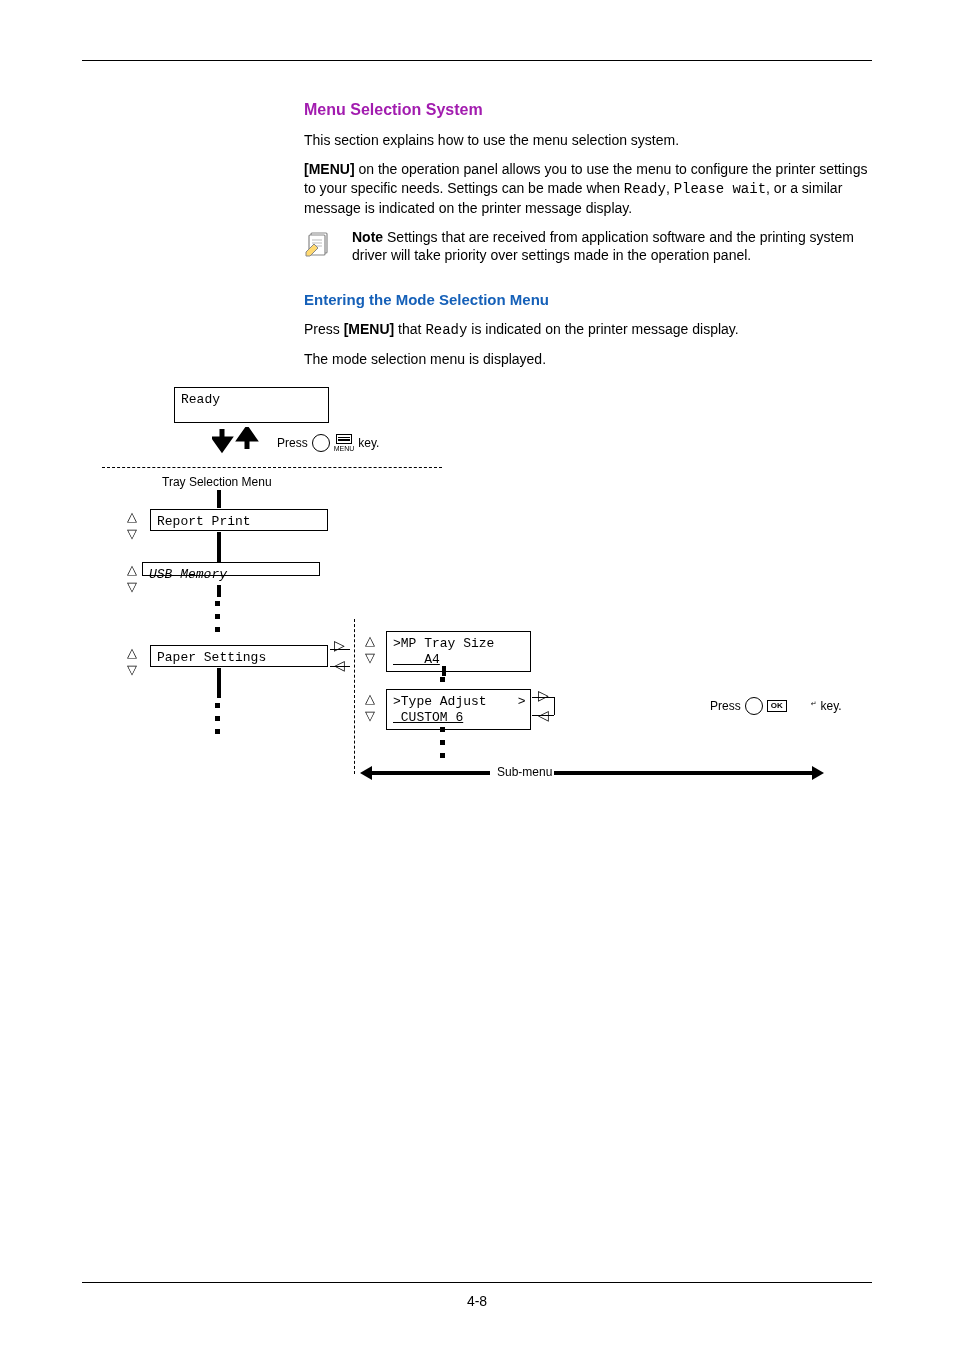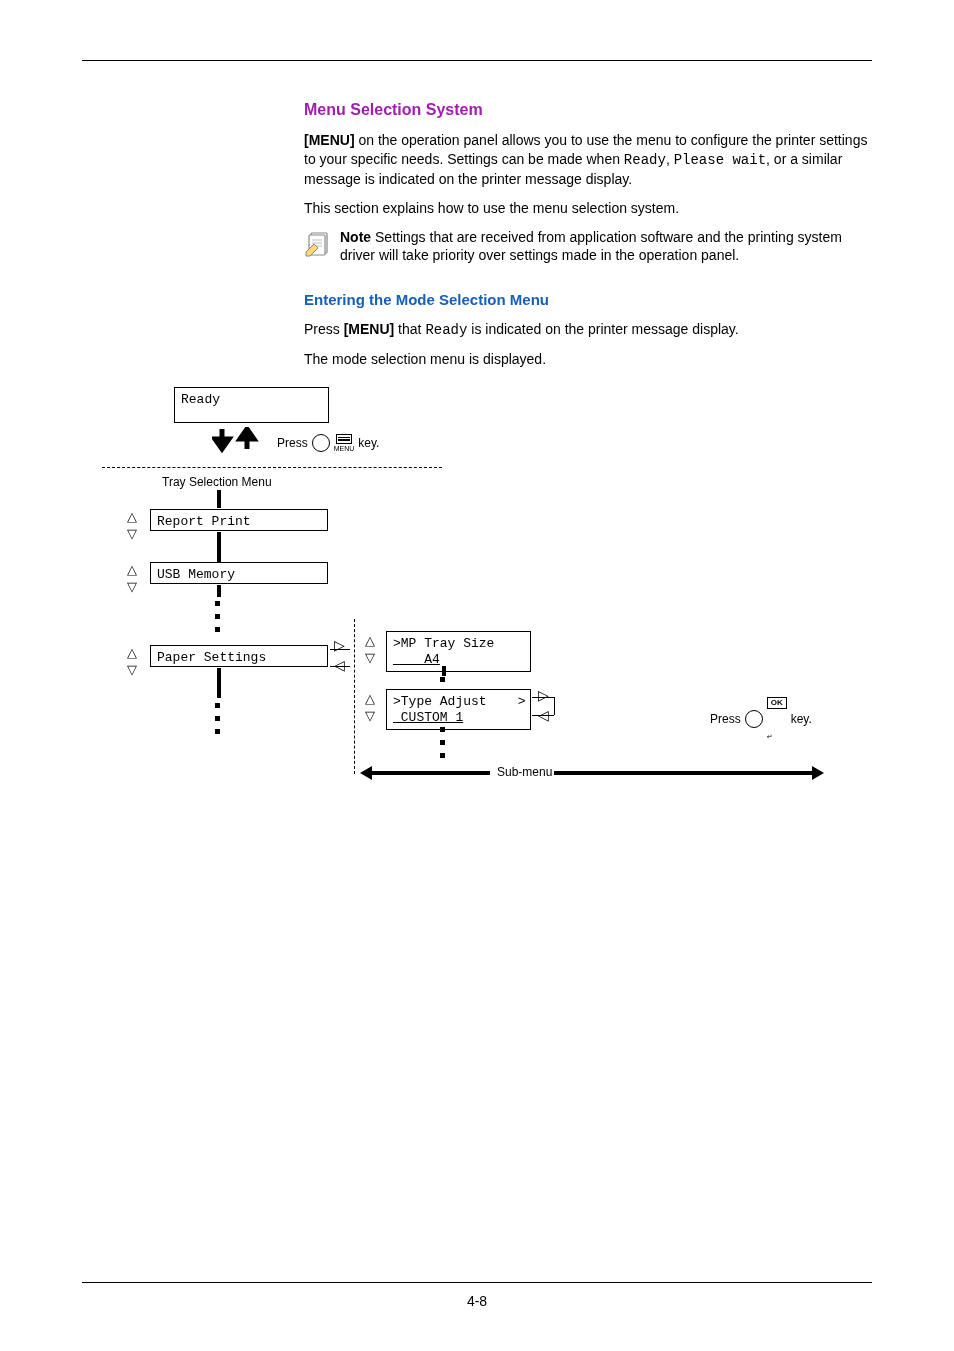--- a/index.html
+++ b/index.html
@@ -57,21 +57,21 @@
       font-weight: bold;
     }
     .mono-inline {
       font-family: "Courier New", monospace;
     }
     .note-block {
       margin-left: 222px;
       margin-bottom: 26px;
       display: flex;
       align-items: flex-start;
-      gap: 8px;
+      gap: 20px;
     }
     .note-icon {
       width: 28px;
       height: 28px;
       flex-shrink: 0;
       margin-top: 2px;
     }
     .note-text {
       font-size: 14px;
       line-height: 1.35;
@@ -136,21 +136,21 @@
       flex-direction: column;
       justify-content: space-evenly;
       padding: 1px;
     }
     .press-key .menu-key .sq .line {
       height: 1px;
       background: #000;
     }
     .press-key .ok-key {
       display: inline-flex;
-      flex-direction: column;
+      flex-direction: row;
       font-size: 7px;
       line-height: 1;
       gap: 24px;
     }
     .press-key .ok-key .box {
       width: 20px;
       height: 12px;
       border: 1px solid #000;
       font-size: 8px;
       font-weight: bold;
@@ -245,25 +245,25 @@
   </style>
 </head>
 <body>
 
 <div class="page">
   <hr class="header-rule">
 
 
   <h2 class="sub-heading">Menu Selection System</h2>
 
+  <p class="body-text">This section explains how to use the menu selection system.</p>
+
   <p class="body-text">
     <b>[MENU]</b><span> on the operation panel allows you to use the menu to configure the printer settings to your specific needs. Settings can be made when </span><span class="mono-inline">Ready</span><span>, </span><span class="mono-inline">Please wait</span><span>, or a similar message is indicated on the printer message display.</span>
   </p>
-
-  <p class="body-text">This section explains how to use the menu selection system.</p>
 
   <div class="note-block">
     <svg class="note-icon" viewBox="0 0 28 28">
       <rect x="7" y="3" width="16" height="20" rx="1" fill="#fff" stroke="#888" stroke-width="1.2"></rect>
       <rect x="5" y="5" width="16" height="20" rx="1" fill="#fff" stroke="#888" stroke-width="1.2"></rect>
       <line x1="8" y1="10" x2="18" y2="10" stroke="#bbb" stroke-width="1"></line>
       <line x1="8" y1="13" x2="18" y2="13" stroke="#bbb" stroke-width="1"></line>
       <line x1="8" y1="16" x2="18" y2="16" stroke="#bbb" stroke-width="1"></line>
       <path d="M2 22 L10 14 L14 18 L6 26 L2 26 Z" fill="#ffd970" stroke="#888" stroke-width="1"></path>
     </svg>
@@ -313,21 +313,21 @@
       <span style="font-size:13px;">△</span>
       <span style="font-size:13px;">▽</span>
     </div>
     <div class="lcd-box" style="left:48px; top:122px; width:178px; height:22px;">Report Print</div>
     <div class="solid-v" style="left:115px; top:145px; height:30px;"></div>
 
     <div class="updown-tri" style="left:25px; top:175px;">
       <span style="font-size:13px;">△</span>
       <span style="font-size:13px;">▽</span>
     </div>
-    <div class="lcd-box" style="left:48px; top:175px; width:178px; height:22px;">USB Memory</div>
+    <div class="lcd-box" style="left:40px; top:175px; width:178px; height:14px;font-style:italic;">USB Memory</div>
 
     <div class="solid-v" style="left:115px; top:198px; height:12px;"></div>
     <div class="dotted-squares-v" style="left:113px; top:214px;">
       <div class="sq"></div>
         <div class="sq"></div>
         <div class="sq"></div>
     </div>
 
     <div class="updown-tri" style="left:25px; top:258px;">
       <span style="font-size:13px;">△</span>
@@ -352,21 +352,21 @@
     <div class="solid-v" style="left:340px; top:279px; height:10px; border-width:4px;"></div>
     <div class="dotted-squares-v" style="left:338px; top:290px;">
       <div class="sq"></div>
     </div>
 
     <div class="updown-tri" style="left:263px; top:304px;">
       <span style="font-size:13px;">△</span>
       <span style="font-size:13px;">▽</span>
     </div>
     <div class="lcd-box" style="left:284px; top:302px; width:145px;"><span>&gt;Type Adjust    &gt;</span>
-<span class="lcd-underline"> CUSTOM 1</span></div>
+<span class="lcd-underline"> CUSTOM 6</span></div>
 
     <div class="tri-outline" style="left:436px; top:300px;">▷</div>
     <div class="tri-outline" style="left:436px; top:320px;">◁</div>
     <div class="h-solid" style="left:430px; top:310px; width:22px;"></div>
     <div class="h-solid" style="left:430px; top:328px; width:22px;"></div>
     <div class="solid-v-thin" style="left:452px; top:310px; height:18px;"></div>
 
 
     <div class="press-key" style="left:608px; top:310px;">
       <span>Press</span>

